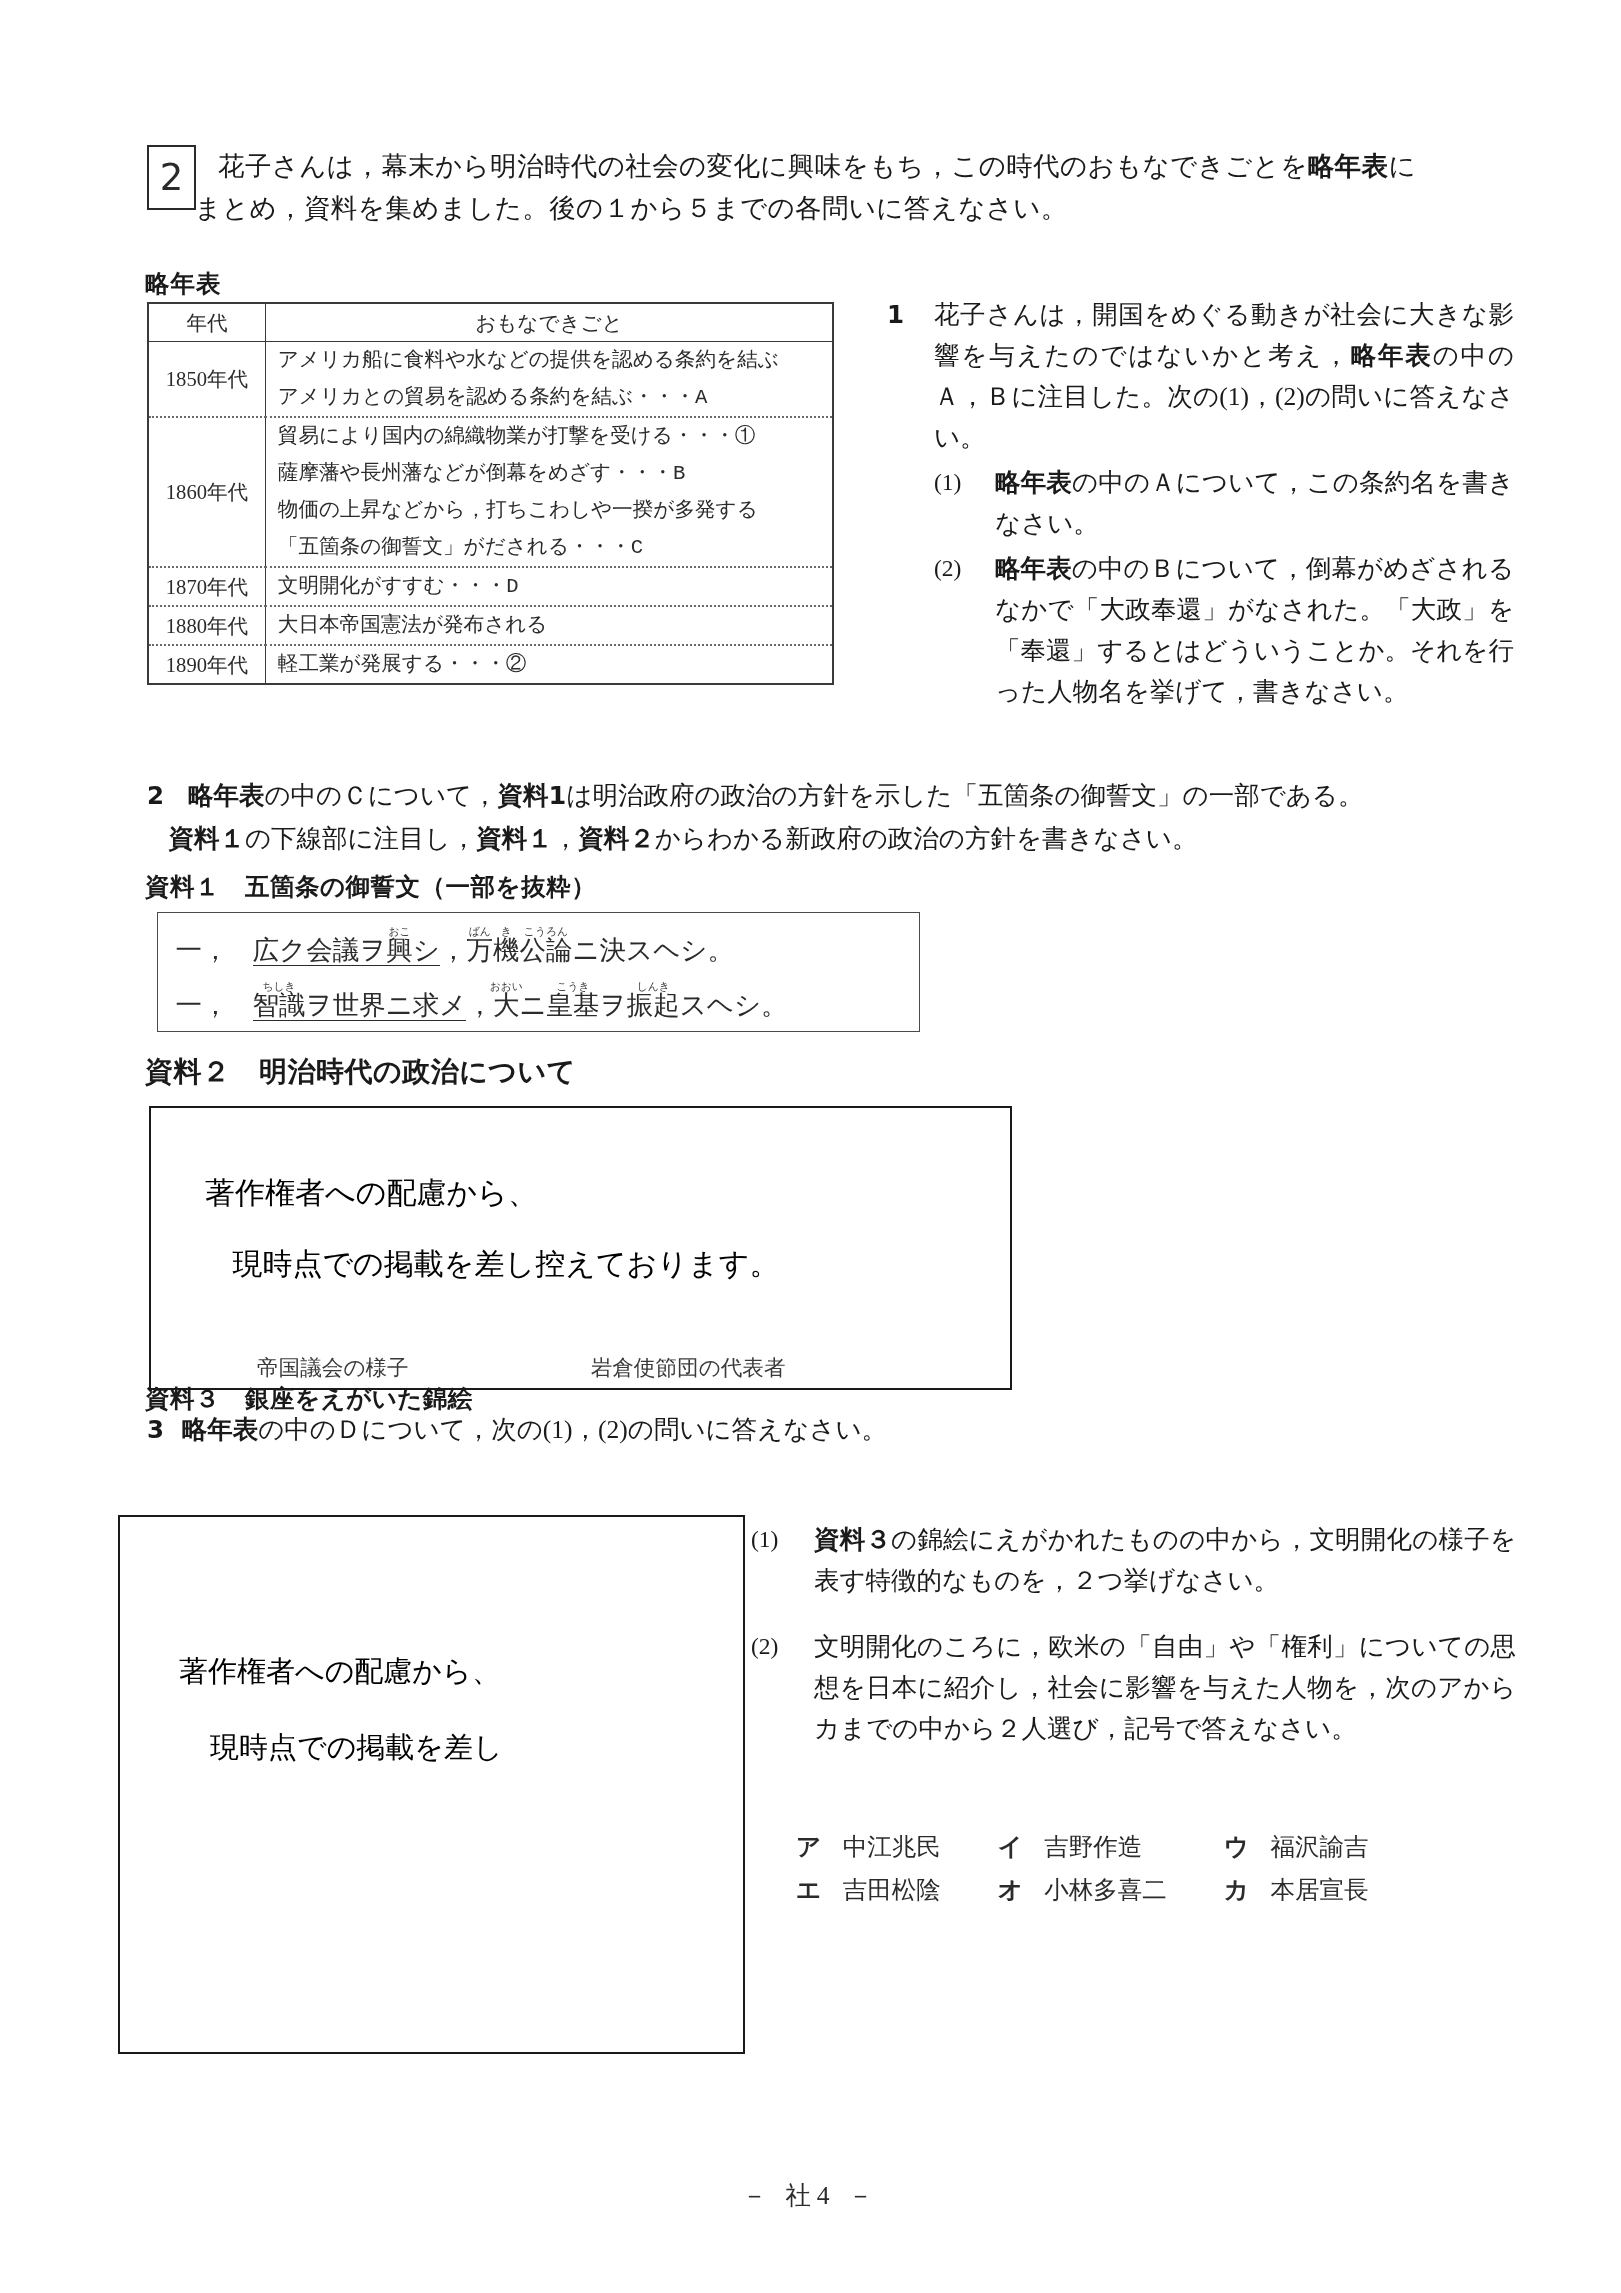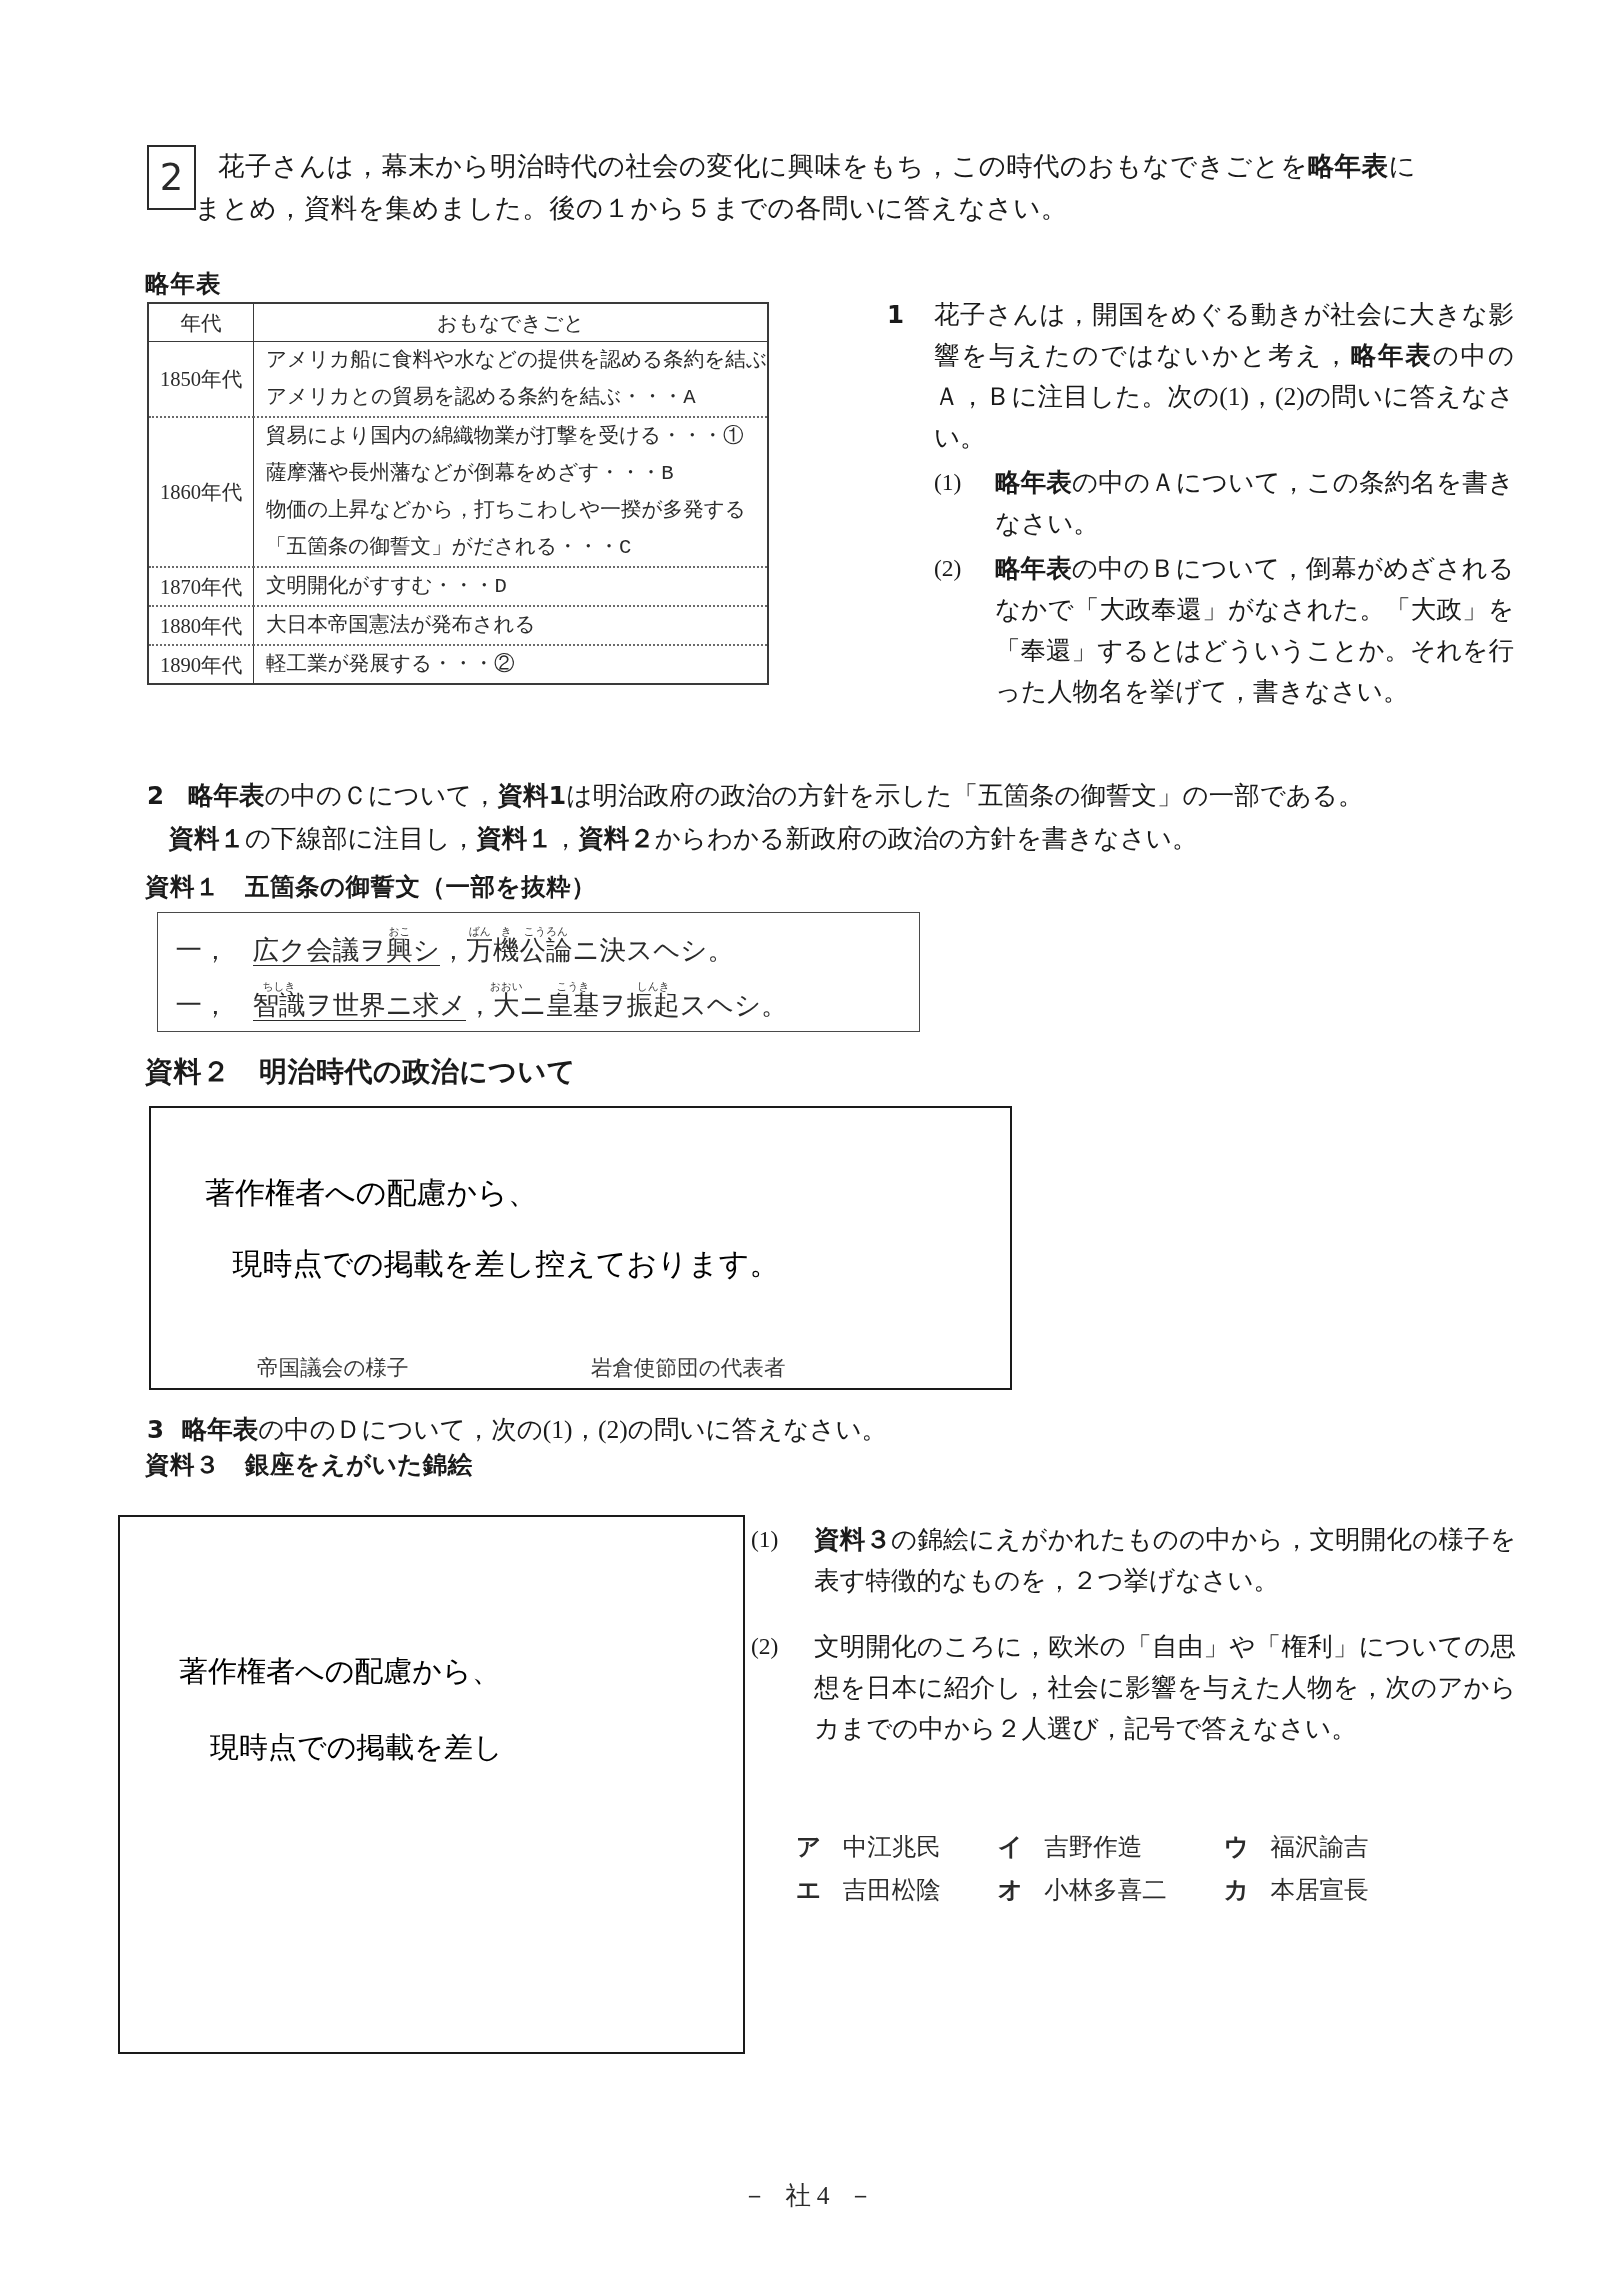--- a/index.html
+++ b/index.html
@@ -66,21 +66,21 @@
     top: 267px;
     font-size: 24.5px;
     letter-spacing: 1px;
   }
 
   
   #chrono-table {
     position: absolute;
     left: 147px;
     top: 302px;
-    width: 622px;
+    width: 687px;
     border: 2px solid #3a3a3a;
     border-collapse: collapse;
     font-size: 20.6px;
   }
   #chrono-table td, #chrono-table th {
     border: none;
     padding: 0;
     vertical-align: middle;
   }
   #chrono-table .col-era {
@@ -209,21 +209,21 @@
   
   #q3-block {
     position: absolute; left: 147px; top: 1409px;
     font-size: 25.5px; line-height: 41px;
   }
   #q3-block .q-no {
     font-family: "DejaVu Sans","Liberation Sans",sans-serif;
     font-weight: bold; font-size: 24.5px; margin-right: 17.6px;
   }
   #shiryo3-label {
-    position: absolute; left: 145px; top: 1448px;
+    position: absolute; left: 145px; top: 1382px;
     font-size: 24.5px; letter-spacing: 0.5px; text-align: right;
   }
   #shiryo3-box {
     position: absolute;
     left: 118px; top: 1515px;
     width: 627px; height: 539px;
     border: 2.5px solid #1a1a1a;
     box-sizing: border-box;
   }
   #shiryo3-box .cr-wrap {

